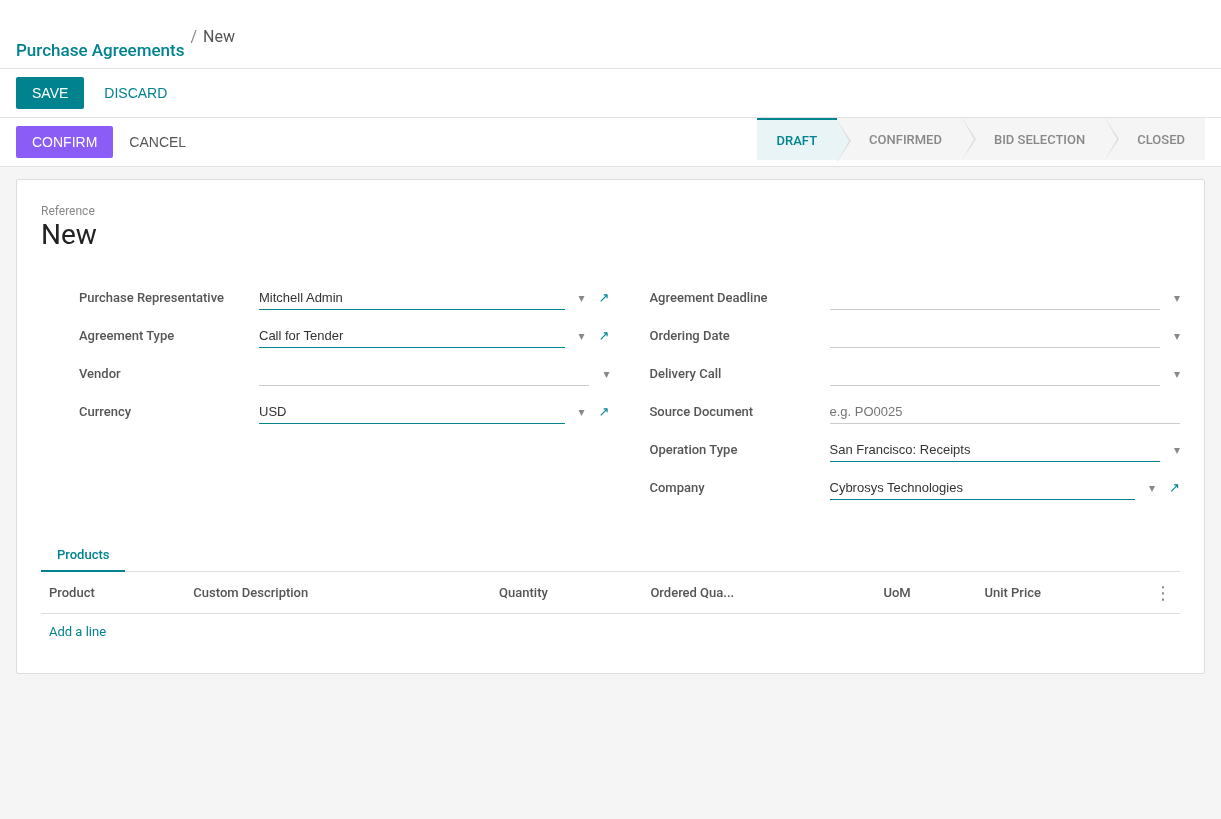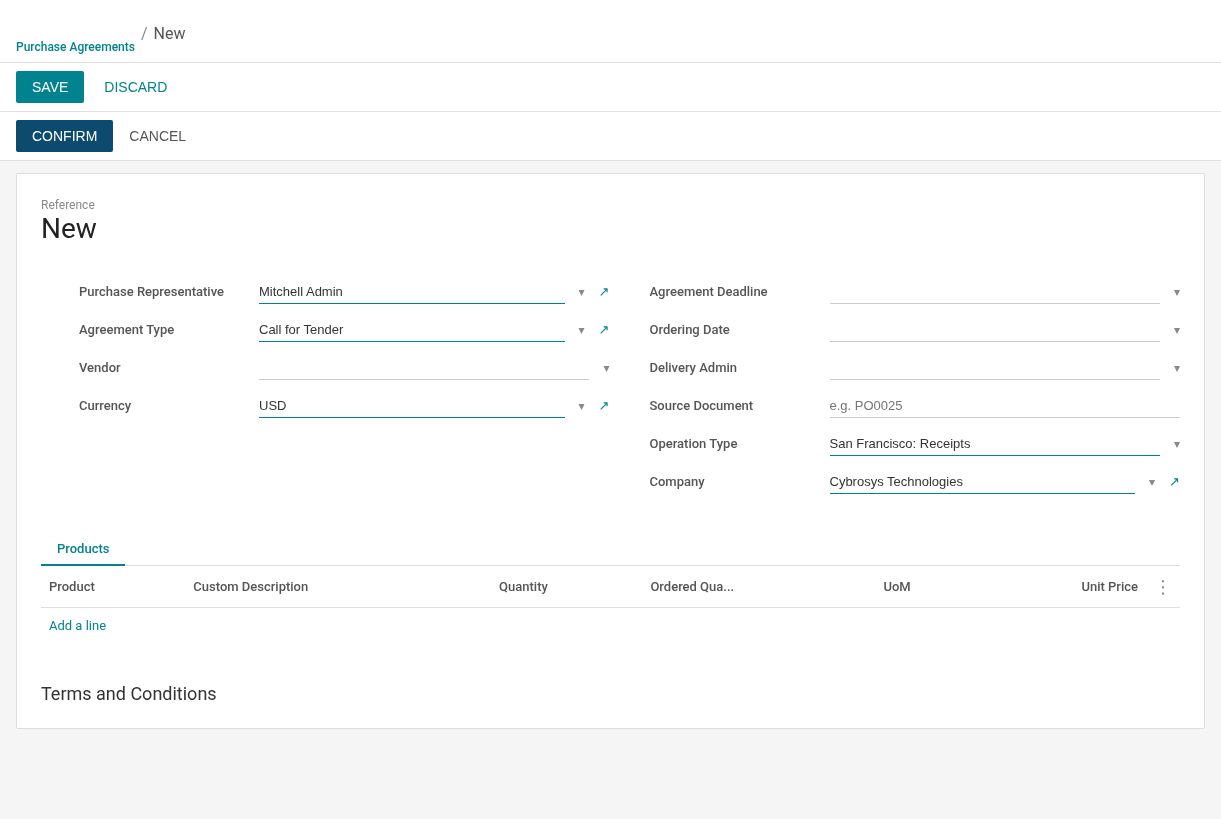--- a/index.html
+++ b/index.html
@@ -9,21 +9,21 @@
     .breadcrumb {
       padding: 12px 16px 8px 16px;
       background: #fff;
       border-bottom: 1px solid #e0e0e0;
       display: flex;
       align-items: center;
       gap: 6px;
     }
     .breadcrumb-link {
       color: #00838f;
-      font-size: 12px;
+      font-size: 17px;
       font-weight: 500;
       cursor: pointer;
       margin-top: 28px;
     }
     .breadcrumb-sep { color: #888; font-size: 16px; }
     .breadcrumb-current { color: #555; font-size: 16px; }
 
     
     .toolbar {
       background: #fff;
@@ -63,21 +63,21 @@
       padding: 0 16px;
       position: relative;
     }
     .status-actions {
       display: flex;
       align-items: center;
       gap: 4px;
       padding: 8px 0;
     }
     .btn-confirm {
-      background: #0c4a6e;
+      background: #8b5cf6;
       color: #fff;
       border: none;
       padding: 8px 16px;
       font-size: 14px;
       font-weight: 500;
       cursor: pointer;
       border-radius: 2px;
     }
     .btn-cancel-action {
       background: transparent;
@@ -300,20 +300,34 @@
 <div class="toolbar">
   <button class="btn-save">SAVE</button>
   <button class="btn-discard">DISCARD</button>
 </div>
 
 <div class="status-bar">
   <div class="status-actions">
     <button class="btn-confirm">CONFIRM</button>
     <button class="btn-cancel-action">CANCEL</button>
   </div>
+  <div class="status-steps">
+    <div class="status-step active">
+      <span>DRAFT</span>
+    </div>
+    <div class="status-step">
+      <span>CONFIRMED</span>
+    </div>
+    <div class="status-step">
+      <span>BID SELECTION</span>
+    </div>
+    <div class="status-step">
+      <span>CLOSED</span>
+    </div>
+  </div>
 </div>
 
 <div class="main-content">
 
   <div>
     <div class="reference-label">Reference</div>
     <div class="reference-value">New</div>
   </div>
 
   <div class="form-grid">
@@ -369,21 +383,21 @@
 
       <div class="form-row">
         <div class="form-label">Ordering Date</div>
         <div class="form-value">
           <input type="text" class="form-input-empty" value="" style="">
           <span class="dropdown-arrow">▾</span>
         </div>
       </div>
 
       <div class="form-row">
-        <div class="form-label">Delivery Admin</div>
+        <div class="form-label">Delivery Call</div>
         <div class="form-value">
           <input type="text" class="form-input-empty" value="" style="">
           <span class="dropdown-arrow">▾</span>
         </div>
       </div>
 
       <div class="form-row">
         <div class="form-label">Source Document</div>
         <div class="form-value">
           <input type="text" class="form-input-placeholder" placeholder="e.g. PO0025" value="" style="">
@@ -415,32 +429,29 @@
   </div>
 
   <table class="products-table">
     <thead>
       <tr>
         <th>Product</th>
         <th>Custom Description</th>
         <th>Quantity</th>
         <th>Ordered Qua...</th>
         <th>UoM</th>
-        <th style="text-align:right;">Unit Price</th>
+        <th style="">Unit Price</th>
         <th style="width:30px; text-align:center;">
           <span class="col-menu">⋮</span>
         </th>
       </tr>
     </thead>
     <tbody>
       <tr>
         <td colspan="7">
           <span class="add-line-link">Add a line</span>
         </td>
       </tr>
     </tbody>
   </table>
 
-  <div class="terms-section">
-    <div class="terms-title">Terms and Conditions</div>
-  </div>
 
 </div>
 
 </body></html>

